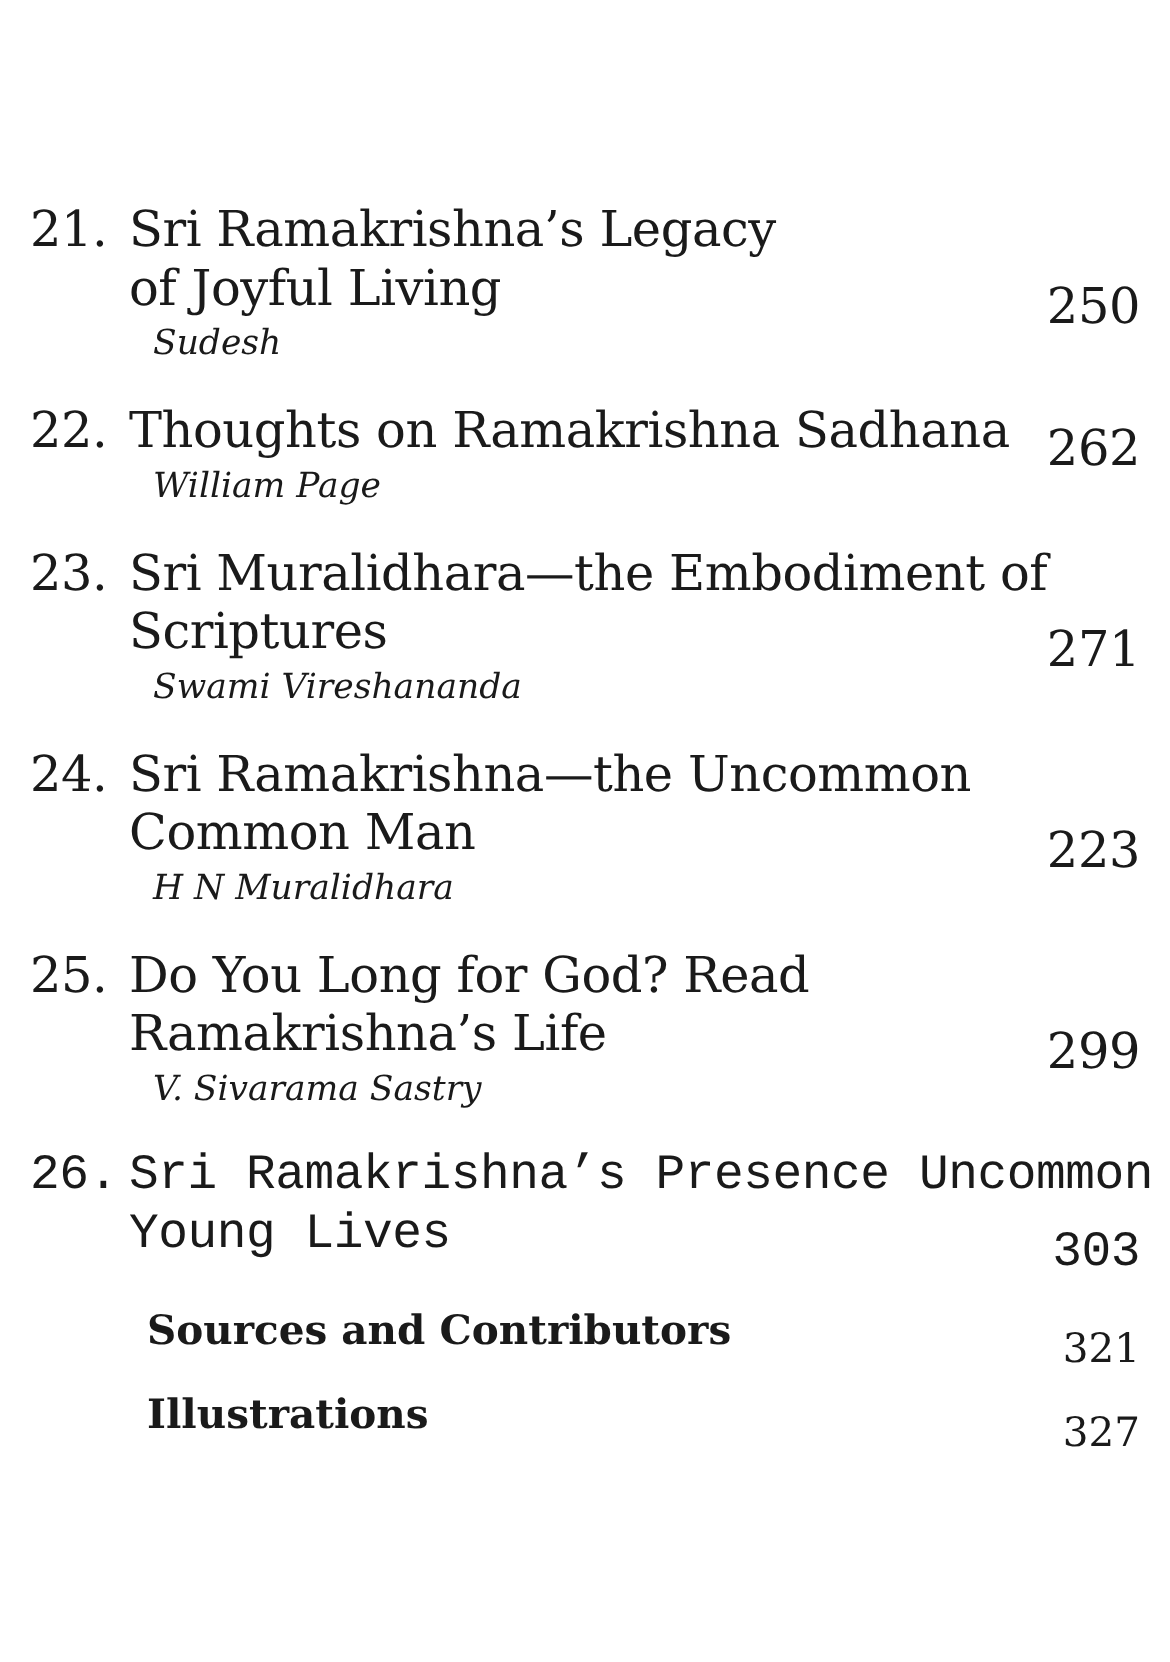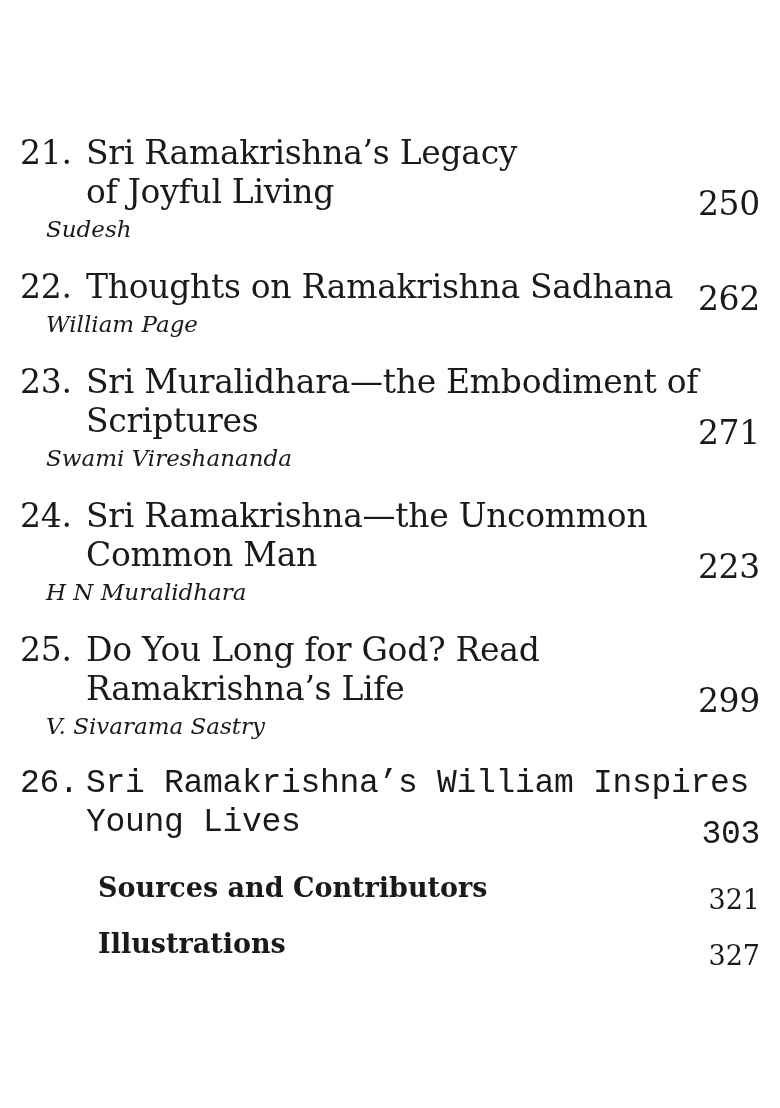--- a/index.html
+++ b/index.html
@@ -7,21 +7,21 @@
       width: 780px; height: 1108px; position: relative; overflow: hidden;
       font-family: "DejaVu Serif", "Liberation Serif", serif;
       color: #1a1a1a;
     }
     .toc { position: absolute; left: 0; top: 133px; width: 780px; }
     .entry { position: relative; margin-bottom: 20px; }
     .line { position: relative; height: 39px; line-height: 39px; font-size: 33px; white-space: nowrap; letter-spacing: -0.3px; }
     .num { position: absolute; left: 20px; top: 0; }
     .title { position: absolute; left: 86px; top: 0; }
     .page { position: absolute; right: 20px; top: 12px; text-align: right; }
-    .author { position: relative; height: 36px; line-height: 36px; font-size: 23px; font-style: italic; padding-left: 46px; white-space: nowrap; }
+    .author { position: relative; height: 36px; line-height: 36px; font-size: 23px; font-style: italic; padding-left: 102px; white-space: nowrap; }
     .back { position: relative; height: 56px; line-height: 56px; font-size: 27px; font-weight: bold; margin-left: 12px; }
     .back .title { left: 86px; }
     .back .page { font-weight: normal; }
   </style>
 </head>
 <body>
 
 <div class="toc">
 
   <div class="entry">
@@ -77,21 +77,21 @@
     <div class="line">
       <span class="title">Ramakrishna’s Life</span>
       <span class="page">299</span>
     </div>
     <div class="author">V. Sivarama Sastry</div>
   </div>
 
   <div class="entry" style="margin-bottom: 18px; font-family: Liberation Mono, monospace;">
     <div class="line">
       <span class="num">26.</span>
-      <span class="title">Sri Ramakrishna’s William Inspires</span>
+      <span class="title">Sri Ramakrishna’s Presence Uncommon</span>
     </div>
     <div class="line">
       <span class="title">Young Lives</span>
       <span class="page">303</span>
     </div>
   </div>
 
   <div class="back">
     <span class="title">Sources and Contributors</span>
     <span class="page">321</span>

